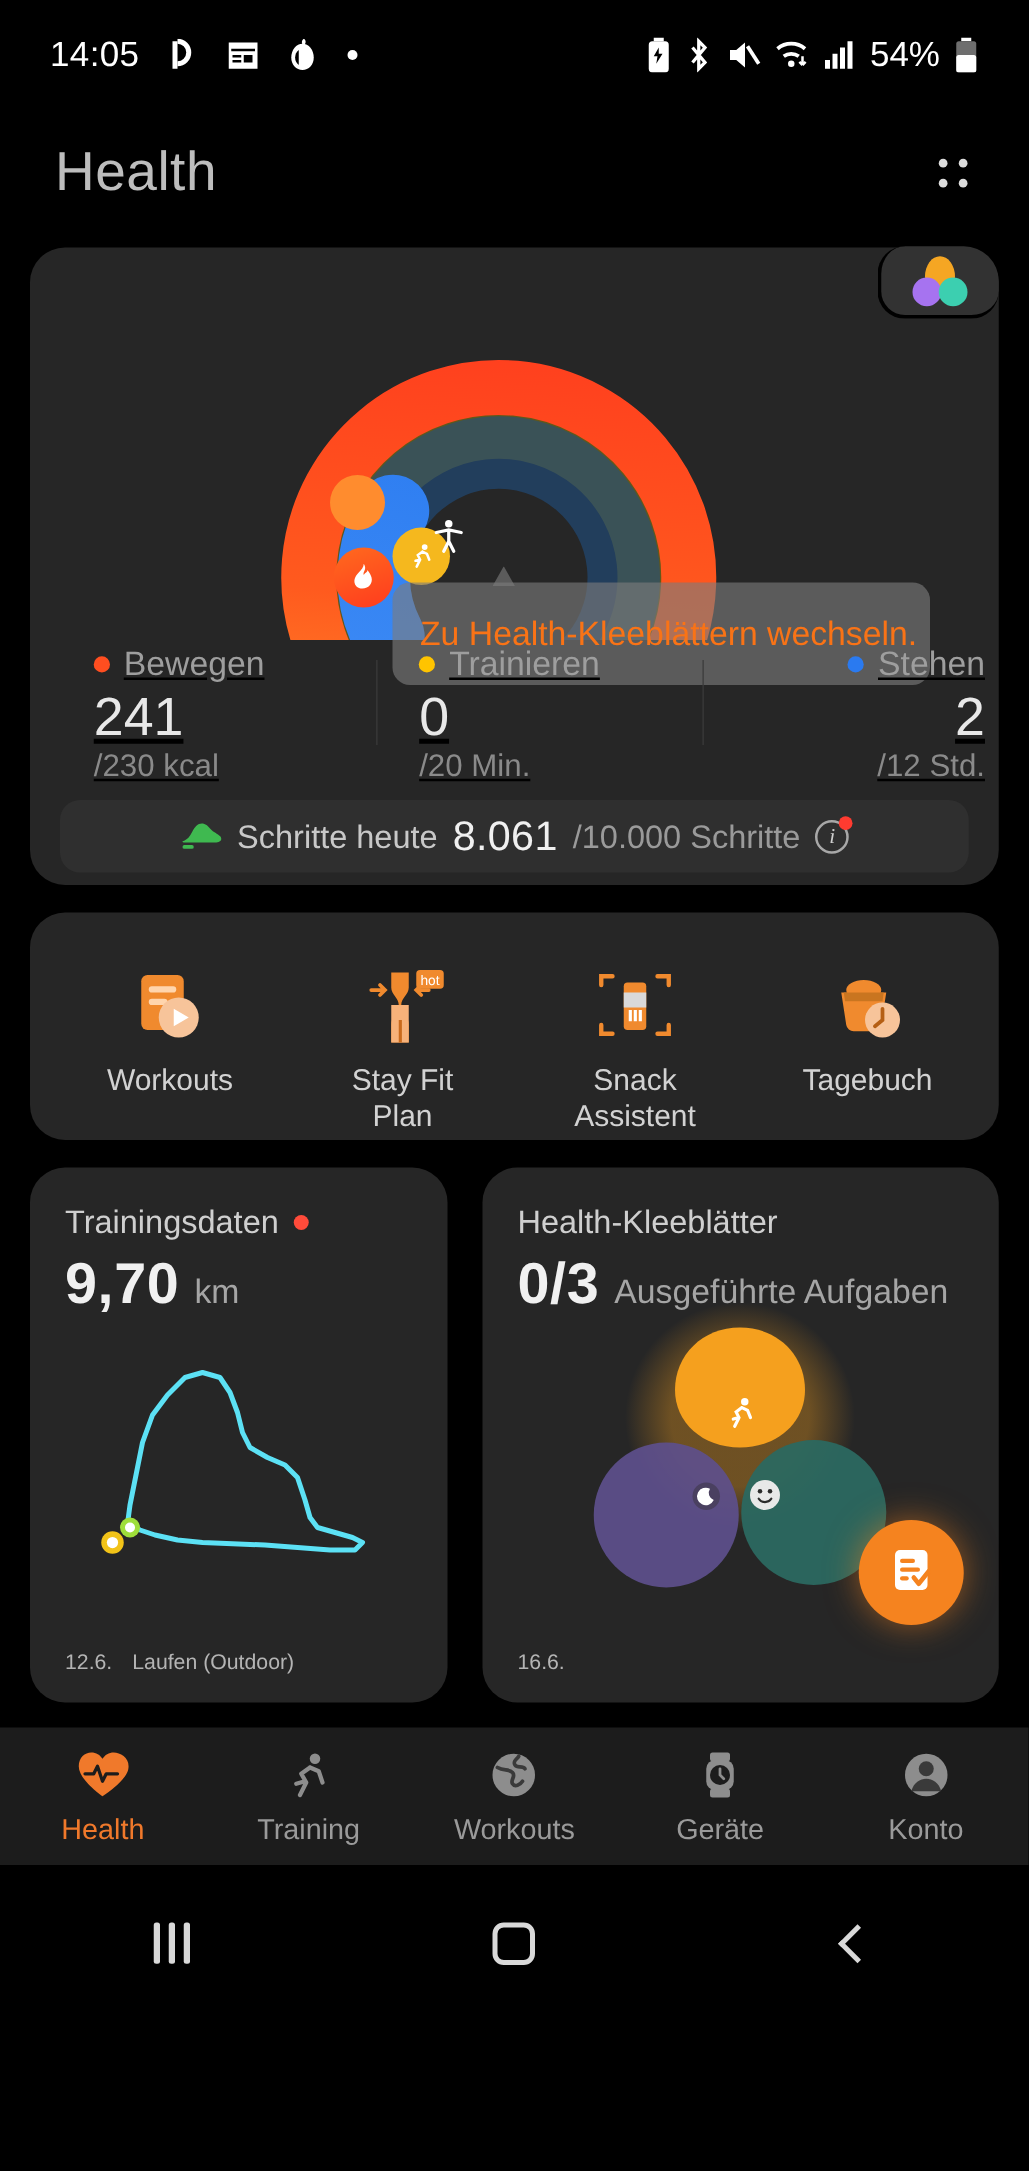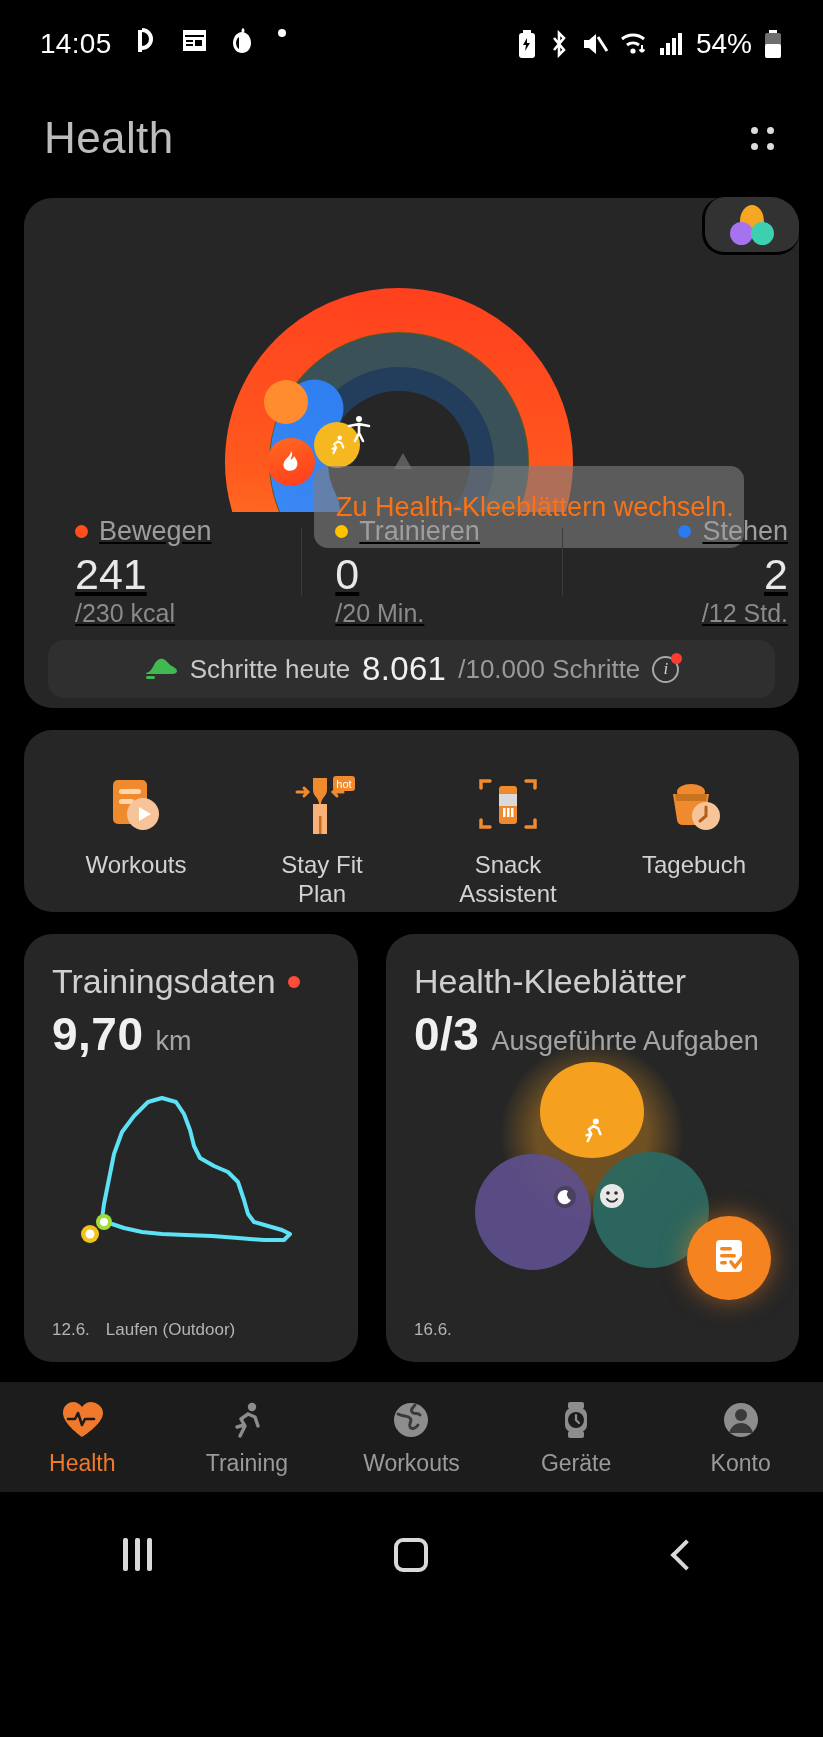--- a/index.html
+++ b/index.html
@@ -10,21 +10,21 @@
     overflow:hidden;
   }
   .phone { position:relative; width:823px; height:1737px; background:#000; }
 
   
   .statusbar {
     position:absolute; top:0; left:0; width:823px; height:88px;
     display:flex; align-items:center; justify-content:space-between;
     padding:0 40px; color:#fff;
   }
-  .sb-left { display:flex; align-items:flex-start; gap:23px; }
+  .sb-left { display:flex; align-items:center; gap:23px; }
   .sb-time { font-size:28px; letter-spacing:.3px; }
   .sb-right { display:flex; align-items:center; gap:11px; }
   .sb-pct { font-size:28px; }
   .sb-ico { display:inline-block; line-height:0; }
 
   
   .appbar {
     position:absolute; top:88px; left:0; width:823px; height:100px;
     display:flex; align-items:center; justify-content:space-between;
     padding:0 44px;
@@ -102,21 +102,21 @@
   #shortcuts-card { left:24px; top:730px; width:775px; height:182px; overflow:hidden; }
   .shortcuts { display:flex; padding:34px 20px 0 48px; gap:58px; }
   .shortcut { width:128px; text-align:center; flex:0 0 auto; }
   .sc-icon { height:72px; display:flex; align-items:flex-end; justify-content:center; }
   .sc-label { margin-top:14px; color:#d2d2d2; font-size:24px; line-height:1.22; }
 
   
   #training-card { left:24px; top:934px; width:334px; height:428px; }
   #clover-card   { left:386px; top:934px; width:413px; height:428px; }
 
-  .c-title { color:#cfcfcf; font-size:34px; }
+  .c-title { color:#cfcfcf; font-size:26px; }
   .c-title-row { display:flex; align-items:center; gap:12px; padding:28px 0 0 28px; }
   .red-dot { width:12px; height:12px; border-radius:50%; background:#ff4b3a; }
   .c-big { padding:6px 0 0 28px; display:flex; align-items:baseline; gap:12px; }
   .c-big .v { color:#f0f0f0; font-size:46px; font-weight:600; letter-spacing:.5px; }
   .c-big .u { color:#a5a5a5; font-size:27px; }
   .c-foot { position:absolute; left:28px; bottom:22px; display:flex; gap:16px; }
   .c-foot span { color:#b4b4b4; font-size:17px; }
 
   .route { position:absolute; left:18px; top:120px; width:300px; height:230px; }
   .clover-viz { position:absolute; left:0; top:100px; width:413px; height:280px; }

